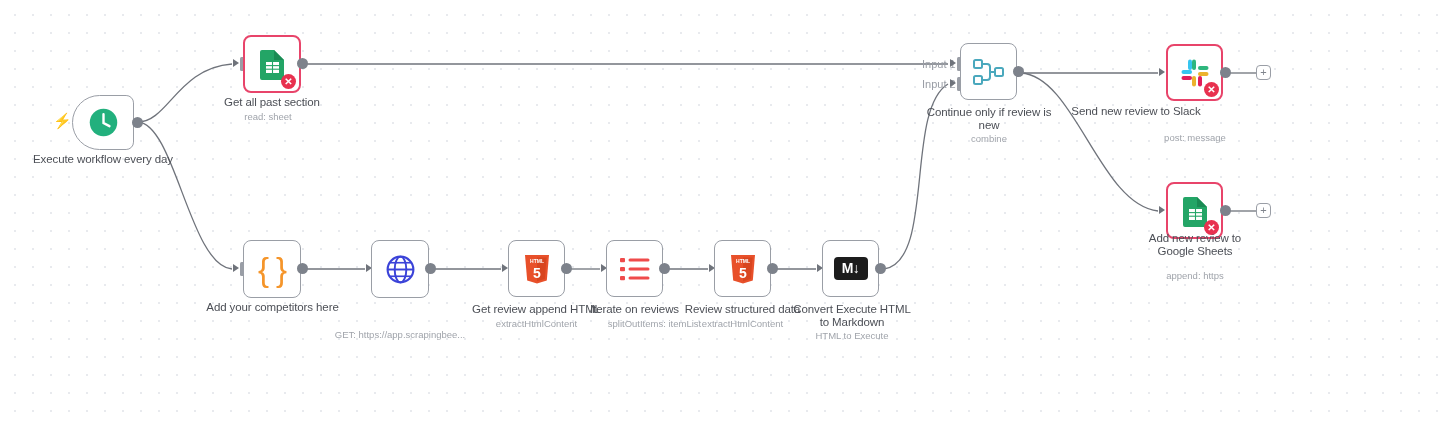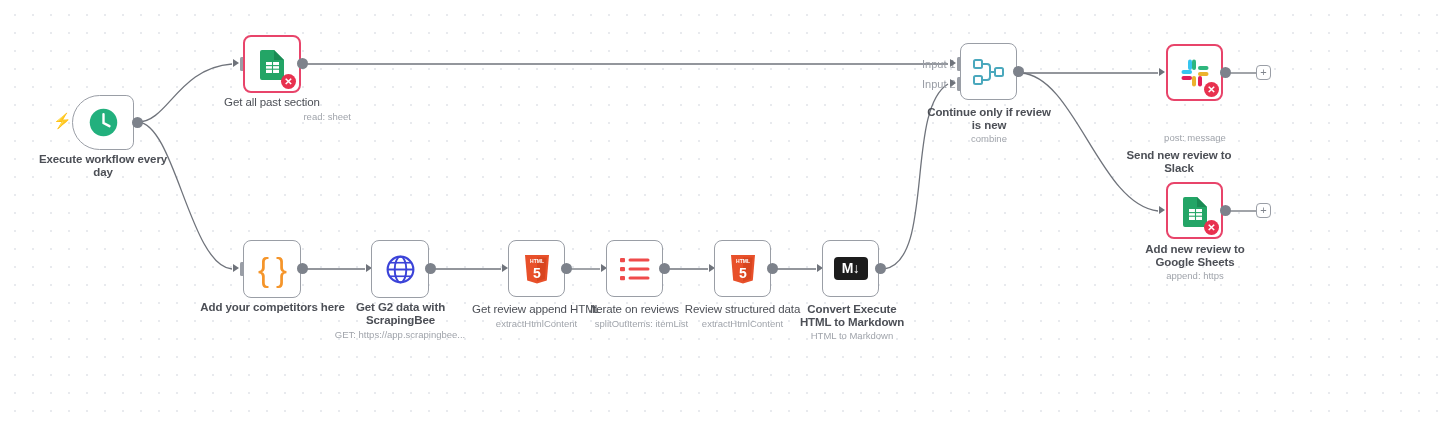--- a/index.html
+++ b/index.html
@@ -52,21 +52,21 @@
   
   .label {
     position: absolute;
     text-align: center;
     color: #4c4f56;
     font-size: 11.5px;
     line-height: 13px;
     letter-spacing: -0.1px;
     white-space: nowrap;
   }
-  .label.wrap { white-space: normal; font-weight: bold; }
+  .label.wrap { white-space: normal; }
   .sublabel {
     position: absolute;
     text-align: center;
     color: #a0a4ab;
     font-size: 9.5px;
     line-height: 11px;
     white-space: nowrap;
   }
 
   
@@ -217,21 +217,21 @@
           <line x1="9" y1="17.6" x2="22" y2="17.6"></line>
           <line x1="9" y1="21.2" x2="22" y2="21.2"></line>
           <line x1="15.5" y1="14" x2="15.5" y2="25"></line>
         </g>
       </svg>
     </span>
   </div>
   <span class="err-badge" style="left:281px; top:74px;">✕</span>
   <span class="port-out" style="left:297px; top:58px;"></span>
   <div class="label" style="left:197px; top:96px; width:150px;">Get all past section</div>
-  <div class="sublabel" style="left:201px; top:111px; width:150px;text-align:right;">read: sheet</div>
+  <div class="sublabel" style="left:193px; top:111px; width:150px;">read: sheet</div>
 
   <span class="arrow-in" style="left:233px; top:264px;"></span>
   <span class="port-in" style="left:240px; top:262px;"></span>
   <div class="node" style="left:243px; top:240px; width:58px; height:58px;">
     <span class="node-icon code-brace">{&nbsp;}</span>
   </div>
   <span class="port-out" style="left:297px; top:263px;"></span>
   <div class="label wrap" style="left:200px; top:301px; width:145px;">Add your competitors here</div>
 
   <span class="arrow-in" style="left:366px; top:264px;"></span>
@@ -241,21 +241,20 @@
       <svg width="31" height="31" viewBox="0 0 32 32">
         <circle cx="16" cy="16" r="13.3" fill="none" stroke="#3b43d8" stroke-width="2.2"></circle>
         <ellipse cx="16" cy="16" rx="6" ry="13.3" fill="none" stroke="#3b43d8" stroke-width="2"></ellipse>
         <line x1="2.7" y1="16" x2="29.3" y2="16" stroke="#3b43d8" stroke-width="2"></line>
         <line x1="5" y1="9" x2="27" y2="9" stroke="#3b43d8" stroke-width="1.7"></line>
         <line x1="5" y1="23" x2="27" y2="23" stroke="#3b43d8" stroke-width="1.7"></line>
       </svg>
     </span>
   </div>
   <span class="port-out" style="left:425px; top:263px;"></span>
-  <div class="label wrap" style="left:328px; top:301px; width:145px;">Get G2 data with ScrapingBee</div>
   <div class="sublabel" style="left:320px; top:329px; width:160px;">GET: https://app.scrapingbee...</div>
 
   <span class="arrow-in" style="left:502px; top:264px;"></span>
   <span class="port-in" style="left:509px; top:262px;"></span>
   <div class="node" style="left:508px; top:240px; width:57px; height:57px;">
     <span class="node-icon">
       <svg width="26" height="30" viewBox="0 0 26 30">
         <path d="M1 1 h24 l-2.2 25.5 L13 29.5 L3.2 26.5 z" fill="#e8502a"></path>
         <path d="M13 3.5 v23.8 l7.8 -2.3 L22.6 3.5 z" fill="#d8451f"></path>
         <text x="13" y="9.2" font-family="Liberation Sans, sans-serif" font-size="5" font-weight="bold" fill="#fff" text-anchor="middle">HTML</text>
@@ -278,21 +277,21 @@
           <rect x="0" y="11" width="5" height="4.2" rx="1"></rect>
           <rect x="8.5" y="11.6" width="21" height="3" rx="1.5"></rect>
           <rect x="0" y="20" width="5" height="4.2" rx="1"></rect>
           <rect x="8.5" y="20.6" width="21" height="3" rx="1.5"></rect>
         </g>
       </svg>
     </span>
   </div>
   <span class="port-out" style="left:659px; top:263px;"></span>
   <div class="label" style="left:564px; top:303px; width:141px;">Iterate on reviews</div>
-  <div class="sublabel" style="left:571px; top:318px; width:141px;">splitOutItems: itemList</div>
+  <div class="sublabel" style="left:584px; top:318px; width:141px;">splitOutItems: itemList</div>
 
   <span class="arrow-in" style="left:709px; top:264px;"></span>
   <span class="port-in" style="left:716px; top:262px;"></span>
   <div class="node" style="left:714px; top:240px; width:57px; height:57px;">
     <span class="node-icon">
       <svg width="26" height="30" viewBox="0 0 26 30">
         <path d="M1 1 h24 l-2.2 25.5 L13 29.5 L3.2 26.5 z" fill="#e8502a"></path>
         <path d="M13 3.5 v23.8 l7.8 -2.3 L22.6 3.5 z" fill="#d8451f"></path>
         <text x="13" y="9.2" font-family="Liberation Sans, sans-serif" font-size="5" font-weight="bold" fill="#fff" text-anchor="middle">HTML</text>
         <text x="13" y="24" font-family="Liberation Sans, sans-serif" font-size="14" font-weight="bold" fill="#fff" text-anchor="middle">5</text>
@@ -305,21 +304,21 @@
 
   <span class="arrow-in" style="left:817px; top:264px;"></span>
   <span class="port-in" style="left:824px; top:262px;"></span>
   <div class="node" style="left:822px; top:240px; width:57px; height:57px;">
     <span class="node-icon">
       <span class="md-box">M↓</span>
     </span>
   </div>
   <span class="port-out" style="left:875px; top:263px;"></span>
   <div class="label wrap" style="left:793px; top:303px; width:118px;">Convert Execute HTML to Markdown</div>
-  <div class="sublabel" style="left:793px; top:330px; width:118px;">HTML to Markdown</div>
+  <div class="sublabel" style="left:793px; top:330px; width:118px;">HTML to Execute</div>
 
   <div class="input-tag" style="left:922px; top:58px;">Input 1</div>
   <span class="arrow-in" style="left:950px; top:59px;"></span>
   <span class="port-in" style="left:957px; top:57px;"></span>
 
   <div class="input-tag" style="left:922px; top:78px;">Input 2</div>
   <span class="arrow-in" style="left:950px; top:79px;"></span>
   <span class="port-in" style="left:957px; top:77px;"></span>
 
   <div class="node" style="left:960px; top:43px; width:57px; height:57px;">
@@ -353,21 +352,21 @@
           <rect x="18" y="8" width="10.5" height="4" rx="2" fill="#2eb67d"></rect>
           <rect x="1.5" y="18" width="10.5" height="4" rx="2" fill="#e01e5a"></rect>
           <rect x="12" y="18" width="4" height="10.5" rx="2" fill="#ecb22e"></rect>
         </g>
       </svg>
     </span>
   </div>
   <span class="err-badge" style="left:1204px; top:82px;">✕</span>
   <span class="port-out" style="left:1220px; top:67px;"></span>
   <span class="plus-btn" style="left:1256px; top:65px;">+</span>
-  <div class="label wrap" style="left:1114px; top:105px; width:130px;margin-top:44px;">Send new review to Slack</div>
+  <div class="label wrap" style="left:1071px; top:105px; width:130px;">Send new review to Slack</div>
   <div class="sublabel" style="left:1130px; top:132px; width:130px;">post: message</div>
 
   <span class="arrow-in" style="left:1159px; top:206px;"></span>
   <span class="port-in" style="left:1166px; top:204px;"></span>
   <div class="node err" style="left:1166px; top:182px; width:57px; height:57px;">
     <span class="node-icon">
       <svg width="30" height="32" viewBox="0 0 30 32">
         <path d="M3 2 h14 l10 10 v18 a2 2 0 0 1 -2 2 H5 a2 2 0 0 1 -2 -2 V4 a2 2 0 0 1 2 -2 z" fill="#23a566"></path>
         <path d="M17 2 l10 10 h-10 z" fill="#1a8b54"></path>
         <rect x="9" y="14" width="13" height="11" fill="#fff"></rect>
@@ -375,16 +374,16 @@
           <line x1="9" y1="17.6" x2="22" y2="17.6"></line>
           <line x1="9" y1="21.2" x2="22" y2="21.2"></line>
           <line x1="15.5" y1="14" x2="15.5" y2="25"></line>
         </g>
       </svg>
     </span>
   </div>
   <span class="err-badge" style="left:1204px; top:220px;">✕</span>
   <span class="port-out" style="left:1220px; top:205px;"></span>
   <span class="plus-btn" style="left:1256px; top:203px;">+</span>
-  <div class="label wrap" style="left:1130px; top:243px; width:130px;">Add new review to Google Sheets</div>
+  <div class="label wrap" style="left:1130px; top:232px; width:130px;">Add new review to Google Sheets</div>
   <div class="sublabel" style="left:1130px; top:270px; width:130px;">append: https</div>
 
 </div>
 
 </body></html>

